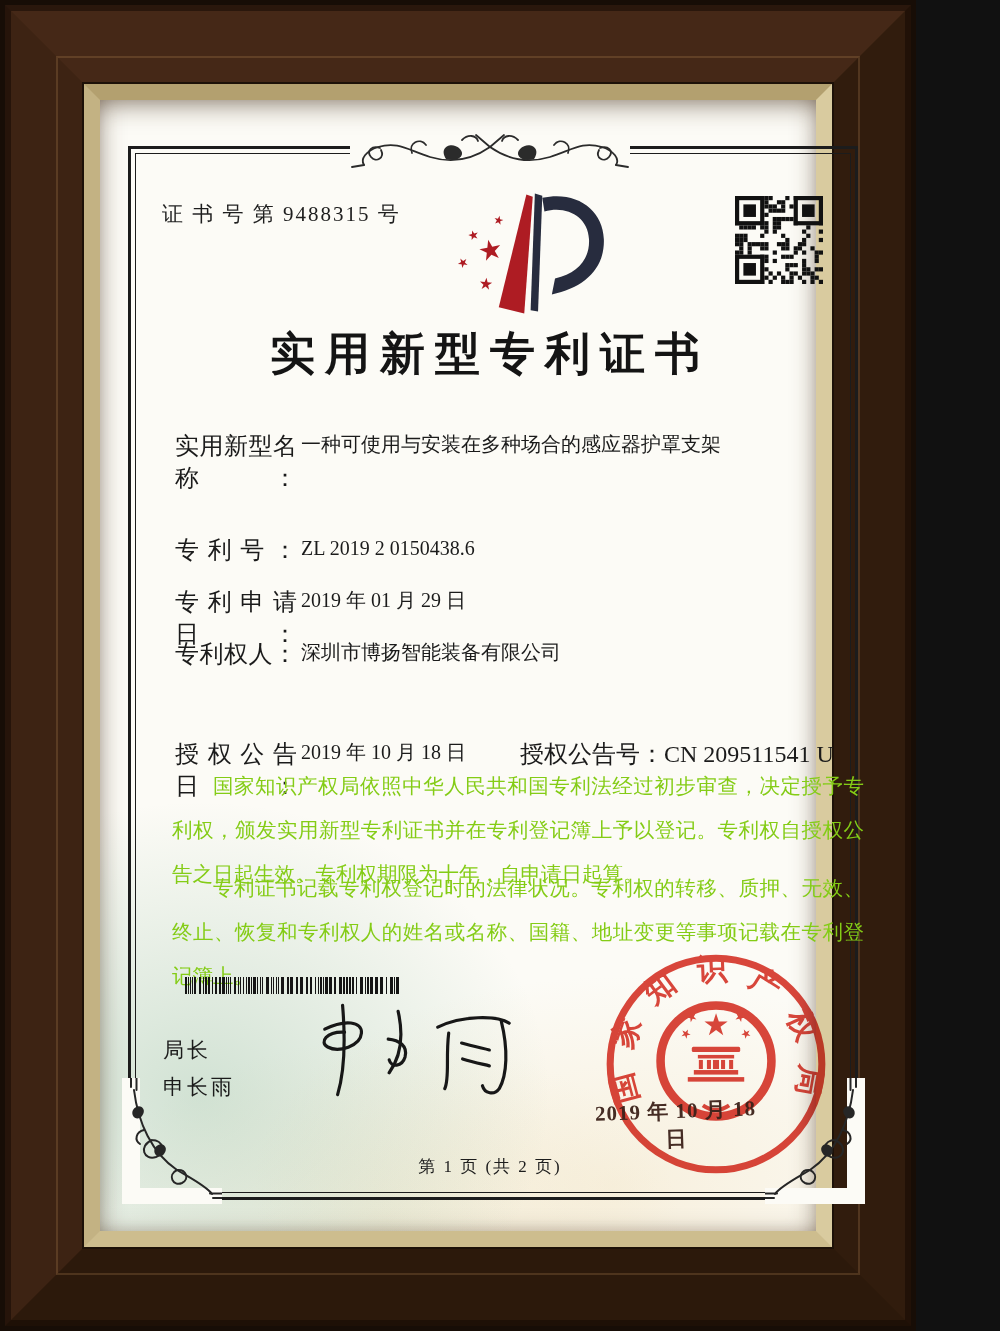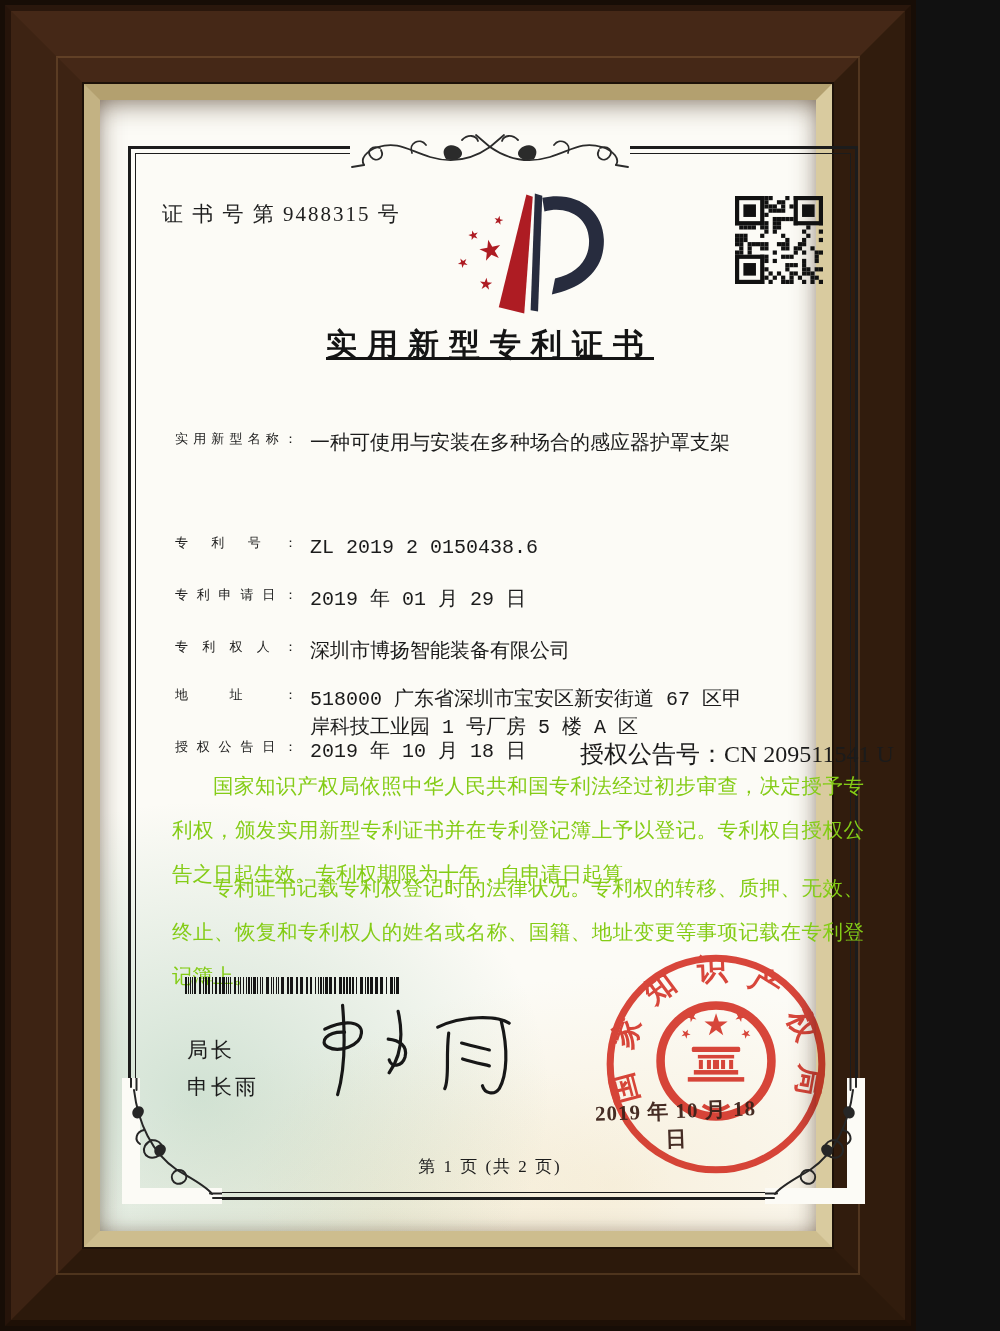--- a/index.html
+++ b/index.html
@@ -22,29 +22,29 @@
       box-shadow:inset 0 18px 26px -14px rgba(62,40,16,.55),
                  inset 0 -14px 22px -16px rgba(62,40,16,.35),
                  inset 18px 0 26px -18px rgba(62,40,16,.38),
                  inset -18px 0 26px -18px rgba(62,40,16,.38);}
   .bborder{position:absolute;left:128px;top:146px;width:724px;height:1048px;border:3px solid #1c1c1c;}
   .bborder-inner{position:absolute;inset:4px;border:1px solid #1c1c1c;}
   .certno{position:absolute;left:162px;top:200px;font-size:21px;letter-spacing:2px;color:#1e1e1e;}
   .logo{position:absolute;left:425px;top:184px;width:190px;height:138px;}
   .qr{position:absolute;left:735px;top:196px;width:88px;height:88px;}
   .title{position:absolute;left:128px;top:324px;width:724px;text-align:center;
-         font-size:31px;font-weight:700;letter-spacing:10px;color:#141414;text-decoration:underline;}
+         font-size:45px;font-weight:700;letter-spacing:10px;color:#141414;}
   .frow{position:absolute;left:175px;display:flex;align-items:flex-start;color:#1b1b1b;}
-  .flabel{flex:none;width:122px;font-size:13px;text-align:justify;text-align-last:justify;}
-  .fvalue{margin-left:13px;font-size:20px;max-width:480px;line-height:28px;font-family:Liberation Mono, monospace;}
+  .flabel{flex:none;width:122px;font-size:24px;text-align:justify;text-align-last:justify;}
+  .fvalue{margin-left:4px;font-size:20px;max-width:480px;line-height:28px;}
   .fvalue2{margin-left:54px;font-size:24px;}
   .para{position:absolute;left:172px;width:692px;font-size:20.5px;line-height:44px;
         text-align:justify;text-indent:2em;color:#84cc16;}
   .barcode{position:absolute;left:185px;top:977px;width:216px;height:17px;}
-  .director{position:absolute;left:163px;top:1032px;font-size:21px;color:#1b1b1b;line-height:37px;letter-spacing:3px;margin-left:24px;}
+  .director{position:absolute;left:163px;top:1032px;font-size:21px;color:#1b1b1b;line-height:37px;letter-spacing:3px;}
   .signature{position:absolute;left:293px;top:998px;width:238px;height:102px;}
   .seal{position:absolute;left:590px;top:938px;width:252px;height:252px;mix-blend-mode:multiply;opacity:.9;}
   .sealdate{position:absolute;left:586px;top:1097px;width:180px;font-size:21px;font-weight:600;
             color:#3c221a;transform:rotate(-2deg);letter-spacing:1px;text-align:center;opacity:.95;}
   .footer{position:absolute;left:128px;top:1155px;width:724px;text-align:center;
           font-size:17px;letter-spacing:2px;color:#1d1d1d;}
   .orn{position:absolute;}
 </style>
 </head>
 <body>
@@ -255,24 +255,20 @@
     <span class="fvalue">ZL 2019 2 0150438.6</span>
   </div>
   <div class="frow" style="top:586px">
     <span class="flabel">专利申请日：</span>
     <span class="fvalue">2019 年 01 月 29 日</span>
   </div>
   <div class="frow" style="top:638px">
     <span class="flabel">专利权人：</span>
     <span class="fvalue">深圳市博扬智能装备有限公司</span>
   </div>
-  <div class="frow" style="top:686px">
-    <span class="flabel">地址：</span>
-    <span class="fvalue" style="max-width:452px">518000 广东省深圳市宝安区新安街道 67 区甲岸科技工业园 1 号厂房 5 楼 A 区</span>
-  </div>
   <div class="frow" style="top:738px">
     <span class="flabel">授权公告日：</span>
     <span class="fvalue">2019 年 10 月 18 日</span>
     <span class="fvalue2"><span>授权公告号：</span><span>CN 209511541 U</span></span>
   </div>
 
   <div class="para" style="top:764px">国家知识产权局依照中华人民共和国专利法经过初步审查，决定授予专利权，颁发实用新型专利证书并在专利登记簿上予以登记。专利权自授权公告之日起生效。专利权期限为十年，自申请日起算。</div>
   <div class="para" style="top:866px">专利证书记载专利权登记时的法律状况。专利权的转移、质押、无效、终止、恢复和专利权人的姓名或名称、国籍、地址变更等事项记载在专利登记簿上。</div>
 
   <svg class="barcode" viewBox="0 0 216 17" preserveAspectRatio="none" id="barsvg">

